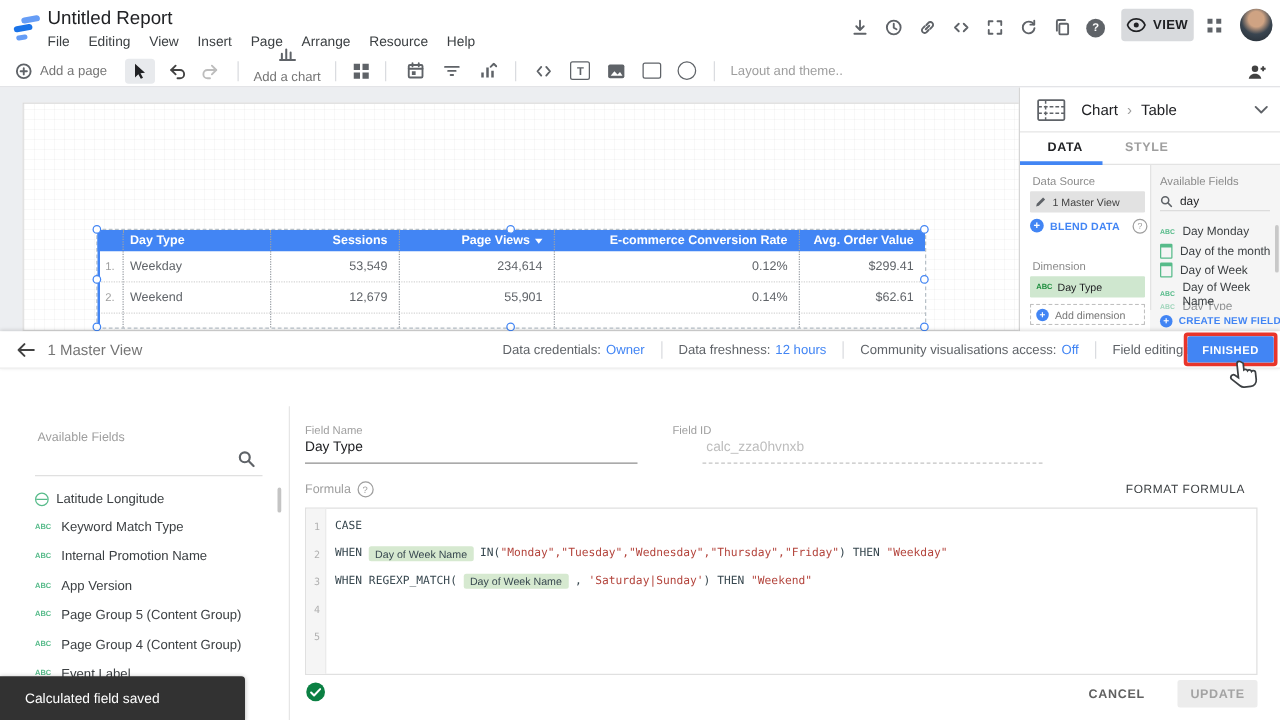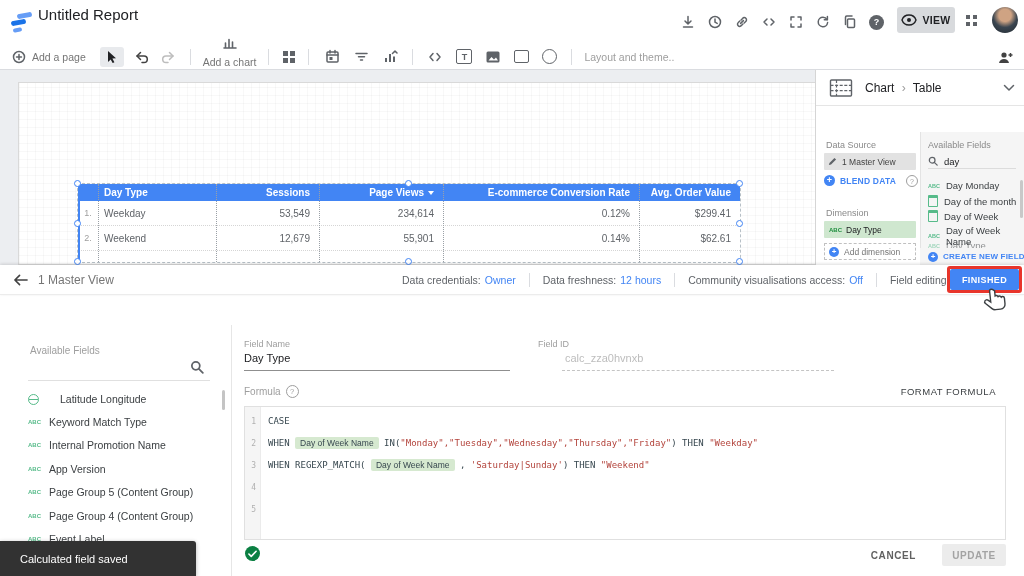--- a/index.html
+++ b/index.html
@@ -38,20 +38,30 @@
 
   <div class="abs" style="left:0;top:0;width:1024px;height:44px;background:#fff;">
 
     <div class="abs" style="left:10px;top:8px;width:24px;height:26px;">
       <div class="abs" style="left:7px;top:5px;width:15px;height:5px;border-radius:3px;background:#669df6;transform:rotate(-10deg);"></div>
       <div class="abs" style="left:1px;top:12px;width:15px;height:5px;border-radius:3px;background:#1a73e8;transform:rotate(-10deg);"></div>
       <div class="abs" style="left:3px;top:20px;width:9px;height:4px;border-radius:2px;background:#669df6;transform:rotate(-10deg);"></div>
     </div>
     <div class="abs" style="left:38px;top:6px;font-size:15px;color:#202124;">Untitled Report</div>
 
+    <div class="abs flex" style="left:38px;top:27px;height:14px;">
+      <span class="menu-item">File</span>
+      <span class="menu-item">Editing</span>
+      <span class="menu-item">View</span>
+      <span class="menu-item">Insert</span>
+      <span class="menu-item">Page</span>
+      <span class="menu-item">Arrange</span>
+      <span class="menu-item">Resource</span>
+      <span class="menu-item">Help</span>
+    </div>
 
     <div class="abs flex" style="left:680px;top:10px;height:24px;gap:11px;">
       <span>
           <svg width="16" height="16" viewBox="0 0 16 16">
             <path class="ico" d="M8 2.5v7M5 7l3 3 3-3M3.5 13h9"></path>
           </svg>
         </span>
       <span>
           <svg width="16" height="16" viewBox="0 0 16 16">
             <circle class="ico" cx="8" cy="8" r="5.5"></circle>
@@ -254,20 +264,25 @@
         <span style="color:#9e9e9e;margin:0 4px;">›</span>
         <span>Table</span>
       </span>
       <span style="margin-left:auto;margin-right:10px;">
         <svg width="12" height="8" viewBox="0 0 12 8">
             <path class="ico" d="M1.5 1.5L6 6l4.5-4.5"></path>
           </svg>
       </span>
     </div>
 
+    <div class="abs" style="left:0;top:36px;width:209px;height:26px;border-bottom:1px solid #e3e3e3;box-sizing:border-box;">
+      <span class="abs" style="left:22px;top:7px;font-size:10px;font-weight:bold;color:#202124;letter-spacing:.5px;">DATA</span>
+      <span class="abs" style="left:84px;top:7px;font-size:10px;font-weight:bold;color:#9e9e9e;letter-spacing:.5px;">STYLE</span>
+      <div class="abs" style="left:0;top:23px;width:66px;height:3px;background:#4285f4;"></div>
+    </div>
 
     <div class="abs" style="left:104px;top:62px;width:105px;height:133px;background:#f5f5f5;border-left:1px solid #e3e3e3;box-sizing:border-box;"></div>
 
     <span class="abs" style="left:10px;top:70px;font-size:9px;color:#8a8a8a;">Data Source</span>
     <div class="abs flex" style="left:8px;top:83px;width:92px;height:17px;background:#e2e2e2;border-radius:1px;">
       <span style="margin-left:4px;">
           <svg width="9" height="9" viewBox="0 0 10 10">
             <path d="M1 9l.6-2.4L7.2 1l1.8 1.8-5.6 5.6z" fill="#5f6368"></path>
           </svg>
         </span>
@@ -373,21 +388,21 @@
     <div class="abs" style="left:231px;top:0;width:1px;height:251px;background:#e6e6e6;"></div>
     <span class="abs" style="left:30px;top:20px;font-size:10px;color:#9e9e9e;">Available Fields</span>
     <span class="abs" style="left:190px;top:35px;">
       <svg width="14" height="14" viewBox="0 0 12 12">
           <circle class="ico" cx="5" cy="5" r="3.4"></circle>
           <path class="ico" d="M7.6 7.6L11 11"></path>
         </svg>
     </span>
     <div class="abs" style="left:28px;top:55px;width:182px;height:1px;background:#e0e0e0;"></div>
 
-    <div class="abs flex" style="left:28px;top:68px;gap:21px;">
+    <div class="abs flex" style="left:28px;top:68px;gap:6px;">
       <span class="geo-ico"></span>
       <span style="font-size:10.5px;color:#3c4043;">Latitude Longitude</span>
     </div>
     <div class="abs flex" style="left:28px;top:91px;gap:8px;">
       <span class="abc-ico" style="font-size:6px;">ABC</span>
       <span style="font-size:10.5px;color:#3c4043;">Keyword Match Type</span>
     </div>
     <div class="abs flex" style="left:28px;top:114px;gap:8px;">
       <span class="abc-ico" style="font-size:6px;">ABC</span>
       <span style="font-size:10.5px;color:#3c4043;">Internal Promotion Name</span>

